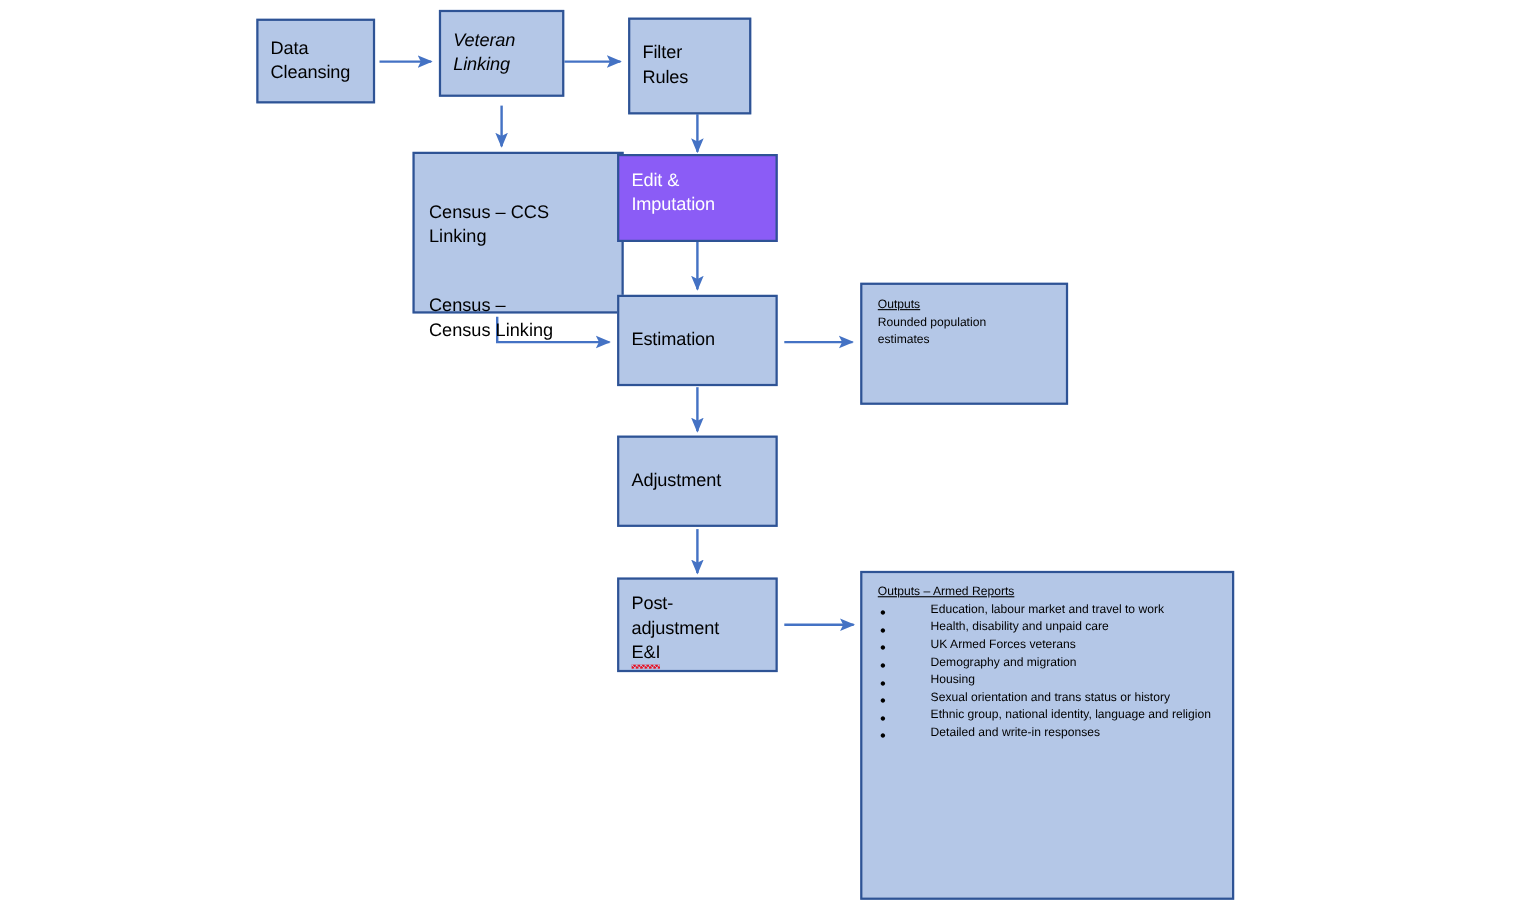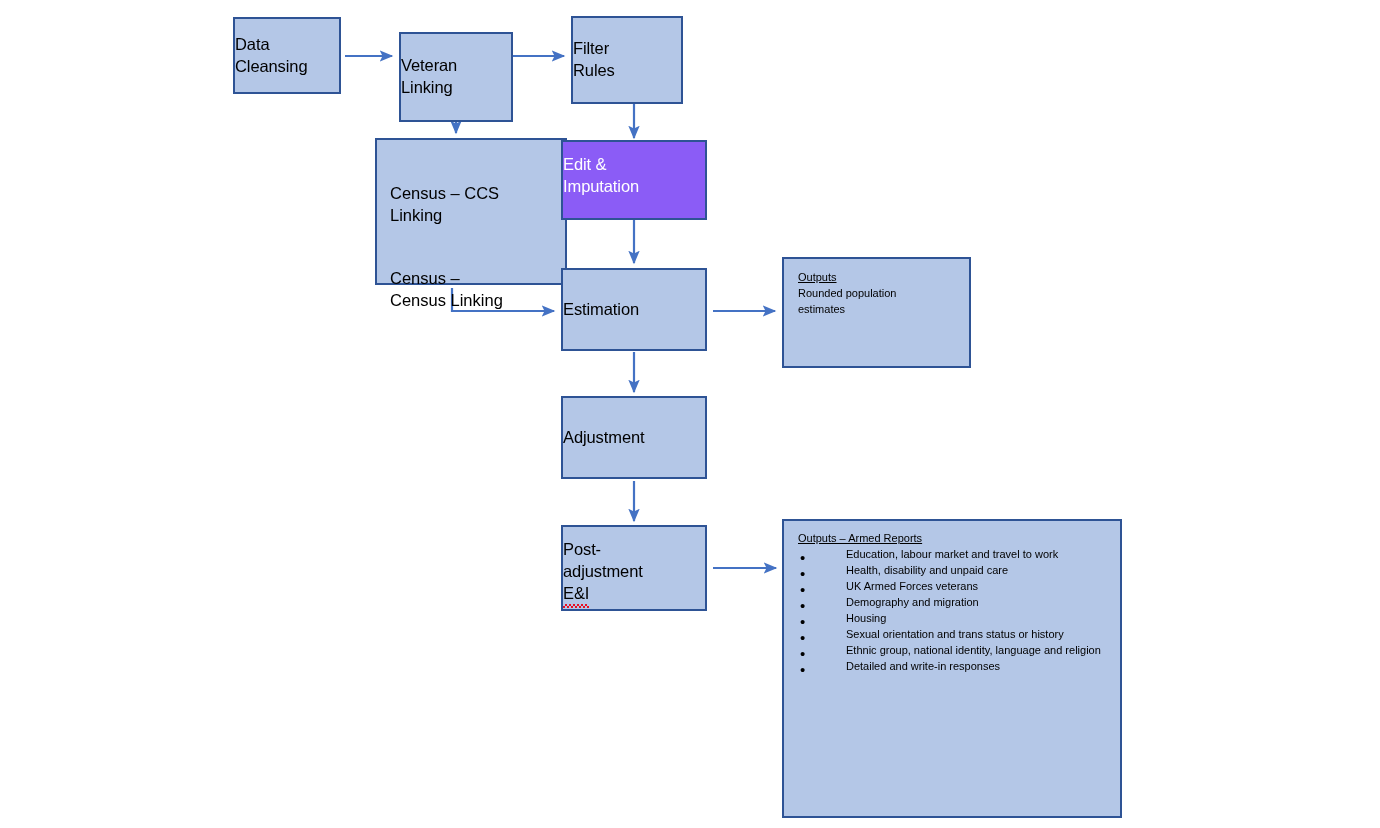--- a/index.html
+++ b/index.html
@@ -36,20 +36,21 @@
     border: 2px solid #2e5395;
     display: flex;
     align-items: center;
   }
   .node.dark {
     background: #8b5cf6;
     border-color: #2e5395;
     color: #ffffff;
   }
   .node .label {
+    padding-left: 11px;
     padding-right: 6px;
     font-size: 16.5px;
     line-height: 1.32;
     letter-spacing: -0.1px;
     white-space: pre-line;
   }
   
   .node.topalign {
     align-items: flex-start;
   }
@@ -164,21 +165,21 @@
     <line x1="634" y1="481" x2="634" y2="521" stroke="#4472c4" stroke-width="2.2" marker-end="url(#arrowhead)"></line>
 
     <line x1="713" y1="568" x2="776" y2="568" stroke="#4472c4" stroke-width="2.2" marker-end="url(#arrowhead)"></line>
   </svg>
 
   <div class="node" style="left:233px; top:17px; width:108px; height:77px;">
     <span class="label">Data
 Cleansing</span>
   </div>
 
-  <div class="node" style="left:399px; top:32px; width:114px; height:90px;">
+  <div class="node" style="left:399px; top:9px; width:114px; height:79px;font-style:italic;">
     <span class="label">Veteran
 Linking</span>
   </div>
 
   <div class="node" style="left:571px; top:16px; width:112px; height:88px;">
     <span class="label">Filter
 Rules</span>
   </div>
 
   <div class="node topalign" style="left:375px; top:138px; width:192px; height:147px;">

